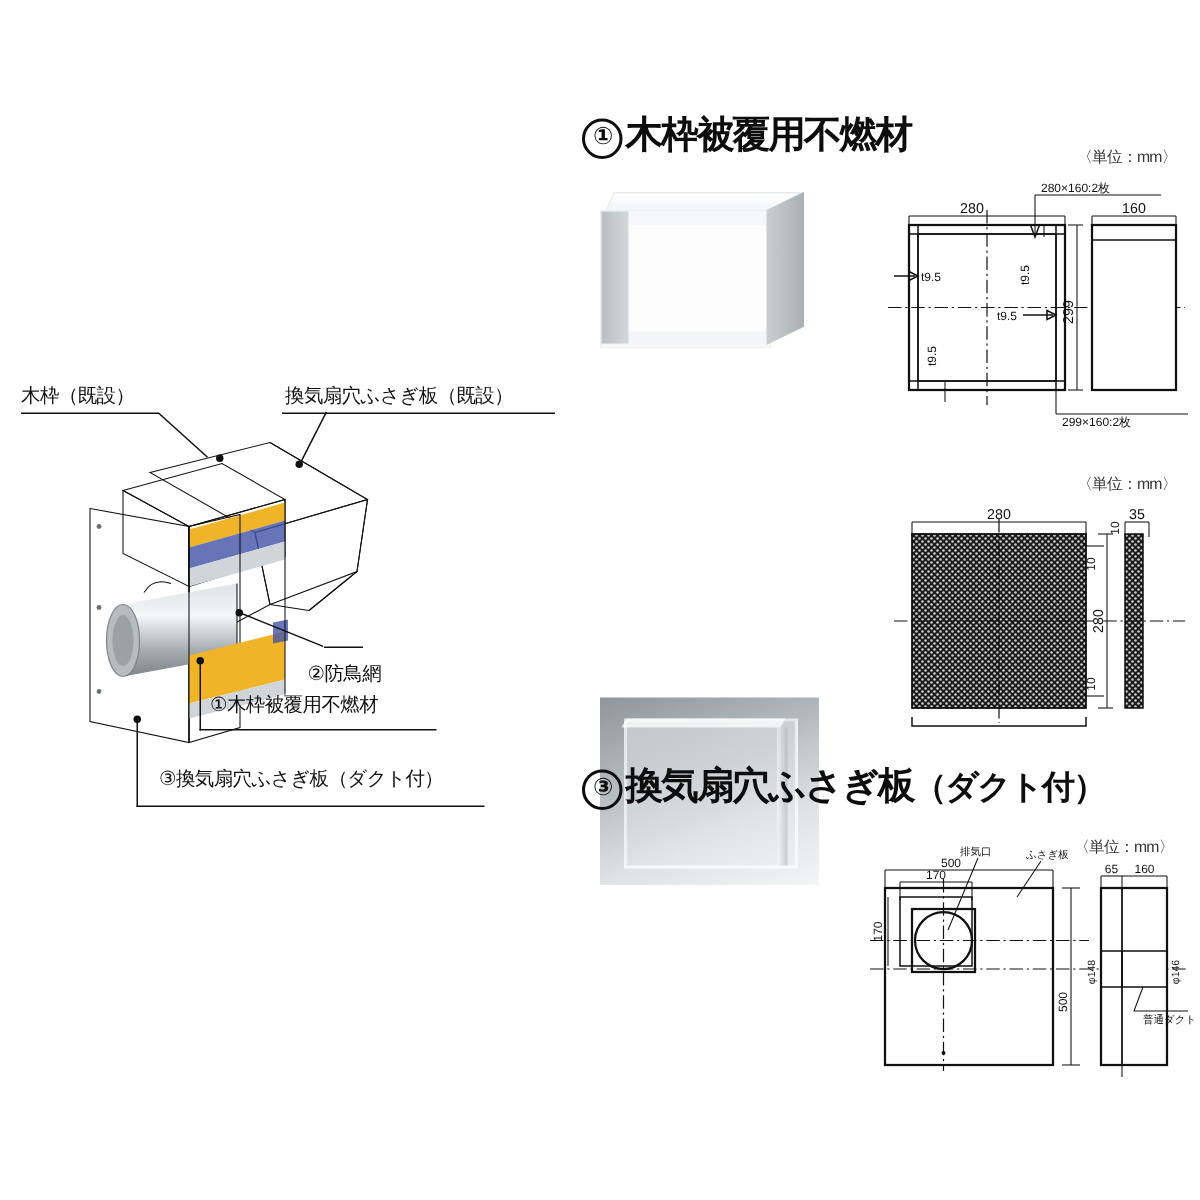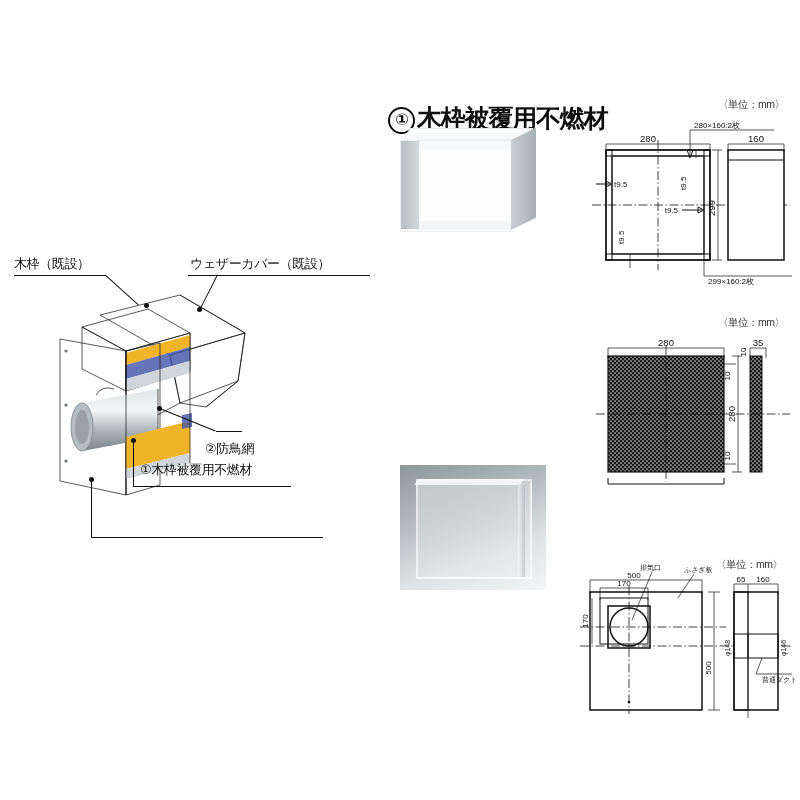--- a/index.html
+++ b/index.html
@@ -17,21 +17,21 @@
   .leader{position:absolute;background:#111;}
   .leader.h{height:1.3px;}
   .leader.v{width:1.3px;}
   .dotnode{position:absolute;width:5px;height:5px;border-radius:50%;background:#111;}
   .diag{position:absolute;transform-origin:0 0;background:#111;height:1.3px;}
 
   
   .section{position:absolute;left:388px;}
   .sec-title{
     font-size:25px;font-weight:bold;letter-spacing:-1.2px;white-space:nowrap;
-    color:#0d0d0d;line-height:1;margin-top:28px;
+    color:#0d0d0d;line-height:1;
   }
   .sec-title .circnum{
     display:inline-block;width:23px;height:23px;line-height:21px;text-align:center;
     border:2px solid #0d0d0d;border-radius:50%;font-size:16px;margin-right:2px;
     vertical-align:2px;
   }
   .sec-title .small-paren{font-size:22px;letter-spacing:-1px;}
   .unit{position:absolute;font-size:10.5px;color:#333;letter-spacing:-0.5px;white-space:nowrap;}
 
   
@@ -80,21 +80,21 @@
 
 <div class="page">
 
   <div id="left-illustration" style="top:245px">
 
     <div class="lbl" style="left:14px;top:10px;">木枠（既設）</div>
     <div class="leader h" style="left:14px;top:30px;width:92px;"></div>
     <div class="diag" style="left:106px;top:30px;width:44px;transform:rotate(42deg);"></div>
     <div class="dotnode" style="left:144px;top:58px;"></div>
 
-    <div class="lbl" style="left:190px;top:10px;">ウェザーカバー（既設）</div>
+    <div class="lbl" style="left:190px;top:10px;">換気扇穴ふさぎ板（既設）</div>
     <div class="leader h" style="left:188px;top:30px;width:182px;"></div>
     <div class="diag" style="left:218px;top:30px;width:38px;transform:rotate(117deg);"></div>
     <div class="dotnode" style="left:197px;top:62px;"></div>
 
     <svg class="tech" style="left:30px;top:40px;" width="250" height="250" viewBox="0 0 250 250">
       <defs>
         <linearGradient id="gPlate" x1="0" y1="0" x2="1" y2="0">
           <stop offset="0%" stop-color="#8f9599"></stop>
             <stop offset="55%" stop-color="#c2c8cb"></stop>
           <stop offset="100%" stop-color="#9ba2a6"></stop>
@@ -152,20 +152,21 @@
     <div class="lbl" style="left:205px;top:158px;margin-top:37px;">②防鳥網</div>
 
     <div class="dotnode" style="left:131px;top:193px;"></div>
     <div class="leader v" style="left:133px;top:196px;height:46px;"></div>
     <div class="leader h" style="left:133px;top:241px;width:158px;"></div>
     <div class="lbl" style="left:140px;top:216px;text-align:center;">①木枠被覆用不燃材</div>
 
     <div class="dotnode" style="left:89px;top:232px;"></div>
     <div class="leader v" style="left:91px;top:235px;height:58px;"></div>
     <div class="leader h" style="left:91px;top:292px;width:232px;"></div>
+    <div class="lbl" style="left:106px;top:265px;">③換気扇穴ふさぎ板（ダクト付）</div>
   </div>
 
   <div class="section" style="top:78px;">
     <div class="sec-title">
       <span class="circnum">①</span><span>木枠被覆用不燃材</span>
     </div>
   </div>
   <div class="unit" style="left:718px;top:98px;">〈単位：mm〉</div>
 
   <div class="photo ph1-wrap" style="left:398px;top:120px;">
@@ -274,20 +275,25 @@
 
     <text class="dimtxt-s" x="140" y="48" transform="rotate(-90,140,48)" text-anchor="middle">10</text>
     <text class="dimtxt-s" x="156" y="24" transform="rotate(-90,156,24)" text-anchor="middle">10</text>
     <text class="dimtxt-s" x="140" y="128" transform="rotate(-90,140,128)" text-anchor="middle">10</text>
     <line class="ln-thin" x1="134" y1="36" x2="146" y2="36"></line>
     <line class="ln-thin" x1="134" y1="136" x2="146" y2="136"></line>
 
     <path class="ln" d="M18 150 L18 156 L134 156 L134 150"></path>
   </svg>
 
+  <div class="section" style="top:512px;">
+    <div class="sec-title">
+      <span class="circnum">③</span><span>換気扇穴ふさぎ板</span><span class="small-paren">（ダクト付）</span>
+    </div>
+  </div>
   <div class="unit" style="left:716px;top:558px;">〈単位：mm〉</div>
 
   <svg class="tech" style="left:566px;top:562px;" width="230" height="158" viewBox="0 0 230 158">
 
     <rect class="ln-th fillw" x="24" y="30" width="112" height="118"></rect>
 
     <rect class="ln" x="34" y="36" width="48" height="46" fill="#fff"></rect>
     <rect class="ln-th" x="42" y="44" width="42" height="42" fill="#fff"></rect>
     <circle class="ln-th" cx="63" cy="65" r="19" fill="#fff"></circle>
 

